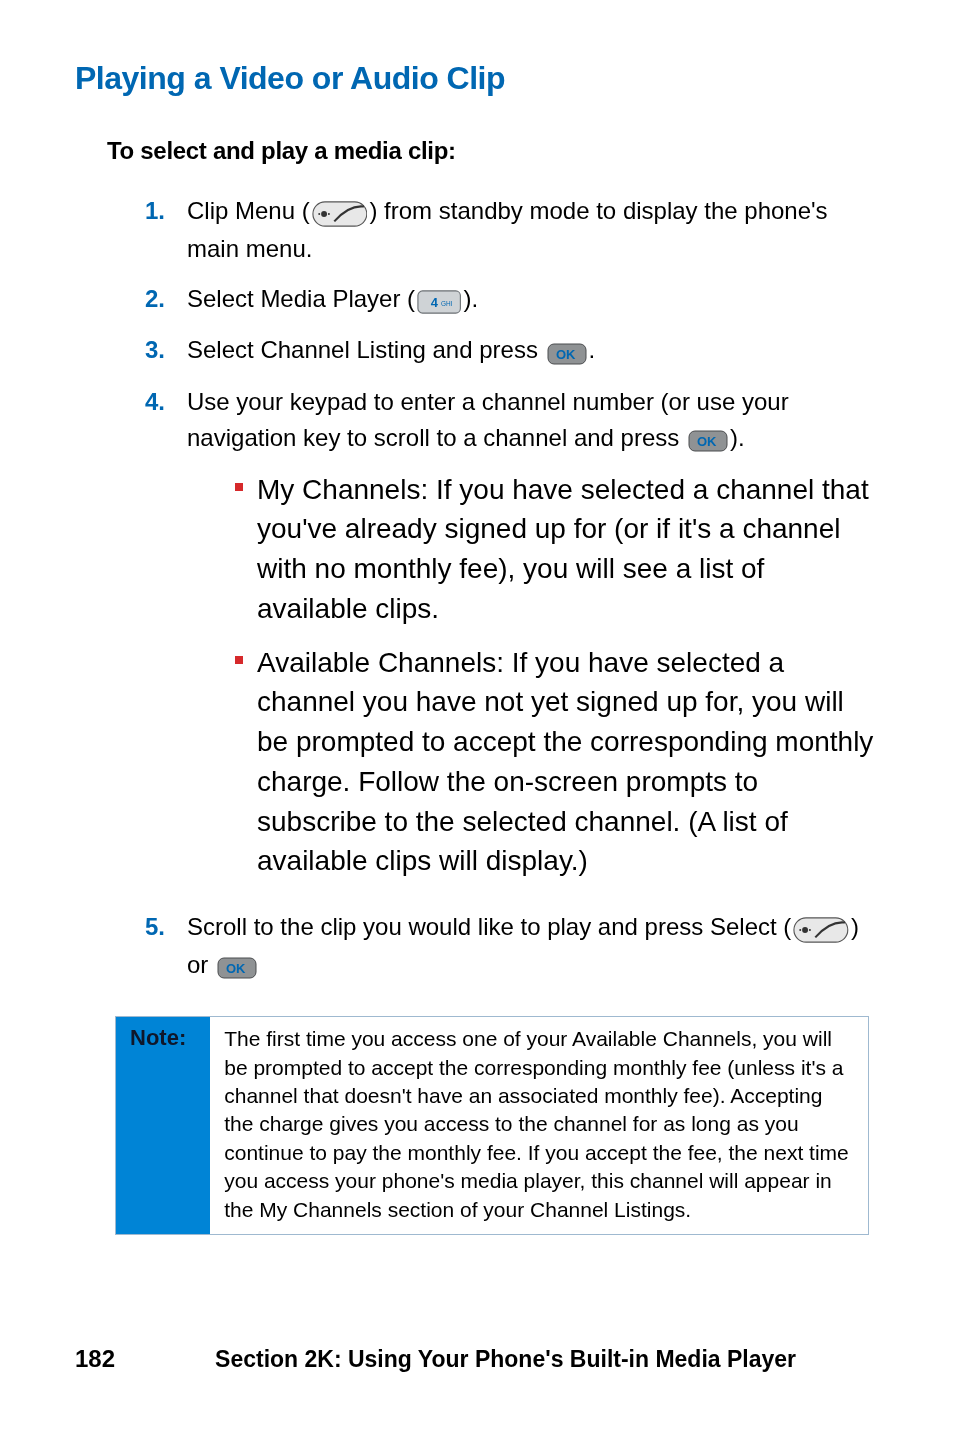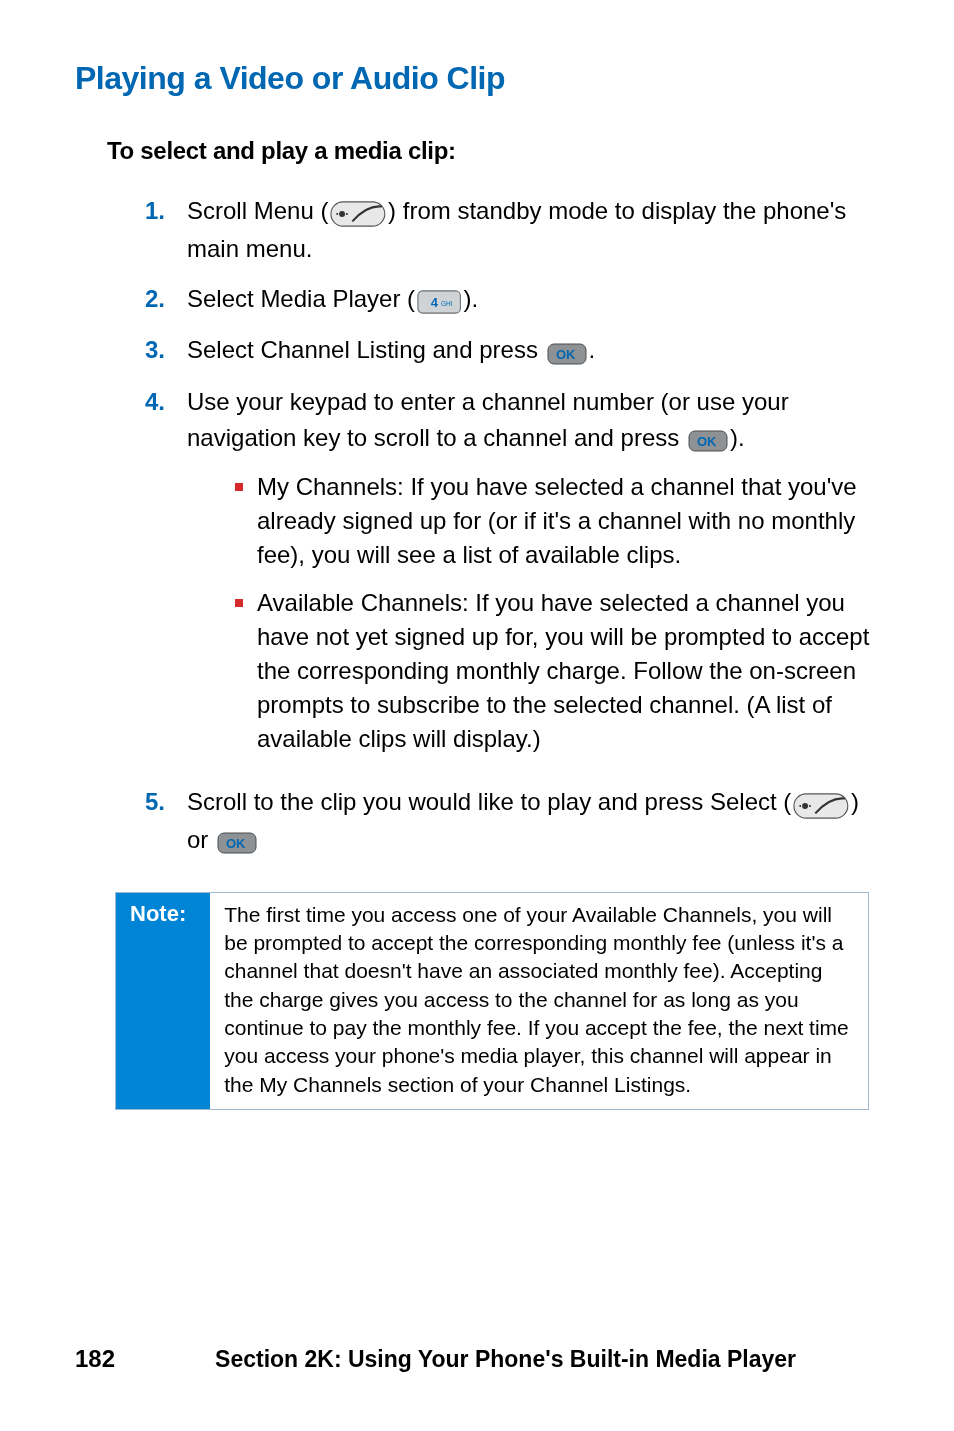--- a/index.html
+++ b/index.html
@@ -59,42 +59,42 @@
     }
     .sub-bullets {
       list-style: none;
       margin-top: 12px;
       margin-left: 48px;
     }
     .sub-bullet {
       position: relative;
       padding-left: 22px;
       margin-bottom: 14px;
-      font-size: 24px;
+      font-size: 28px;
       line-height: 1.42;
     }
     .sub-bullet::before {
       content: "";
       position: absolute;
       left: 0;
       top: 13px;
       width: 8px;
       height: 8px;
       background: #d6292b;
     }
     .note-box {
       display: flex;
       border: 1px solid #9fb9d0;
       margin-top: 32px;
       margin-left: 40px;
       margin-right: 10px;
     }
     .note-label {
       background: #0084d6;
-      color: #ffffff;
+      color: #0f172a;
       font-weight: 700;
       padding: 8px 24px 8px 14px;
       font-size: 22px;
       flex-shrink: 0;
       min-width: 86px;
     }
     .note-body {
       padding: 8px 14px 10px 14px;
       font-size: 21px;
       line-height: 1.35;
@@ -127,21 +127,21 @@
 
 <h1 class="page-title">Playing a Video or Audio Clip</h1>
 
 <p class="subtitle">To select and play a media clip:</p>
 
 <ol class="steps">
 
   <li class="step">
     <span class="step-num">1.</span>
     <span class="step-body">
-      <span>Scroll </span><span class="bold">Menu</span><span> (</span><span class="icon"><svg class="btn-icon" viewBox="0 0 60 28">
+      <span>Clip </span><span class="bold">Menu</span><span> (</span><span class="icon"><svg class="btn-icon" viewBox="0 0 60 28">
             <rect x="1" y="1" width="58" height="26" rx="13" fill="#e8e8e8" stroke="#555" stroke-width="1.2"></rect>
             <circle cx="13" cy="14" r="3.2" fill="#333"></circle>
             <circle cx="7.8" cy="14" r="1.1" fill="#333"></circle>
             <circle cx="18.2" cy="14" r="1.1" fill="#333"></circle>
             <path d="M24 22 Q40 4 56 6" fill="none" stroke="#333" stroke-width="2.2"></path>
           </svg></span><span>) from standby mode to display the phone's main menu.</span>
     </span>
   </li>
 
   <li class="step">

